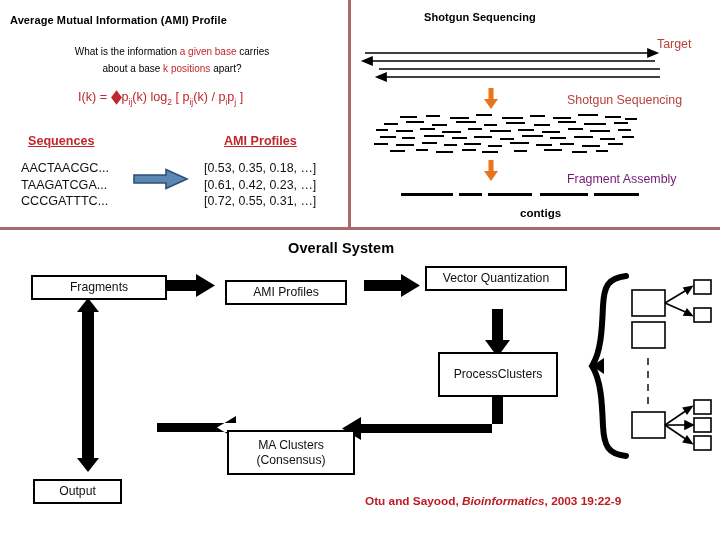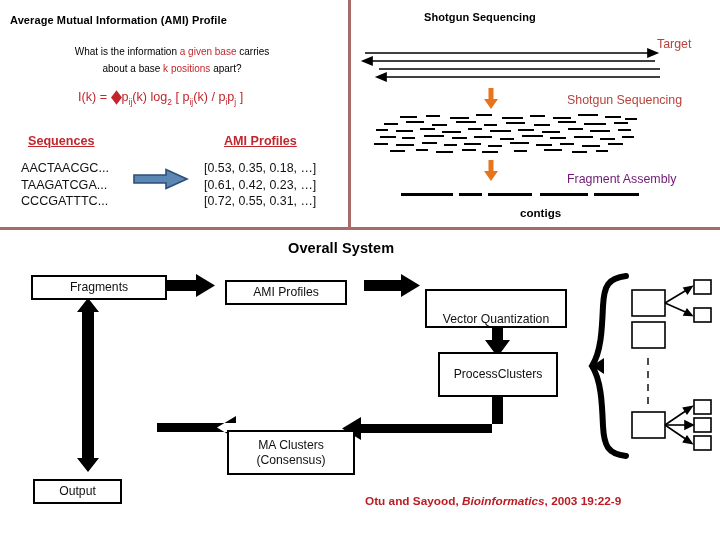--- a/index.html
+++ b/index.html
@@ -222,21 +222,21 @@
 </div>
 
 <div class="abs obox" style="left:31px;top:275px;width:136px;height:25px;">
   <span>Fragments</span>
 </div>
 
 <div class="abs obox" style="left:225px;top:280px;width:122px;height:25px;">
   <span>AMI Profiles</span>
 </div>
 
-<div class="abs obox" style="left:425px;top:289px;width:142px;height:39px;align-items:flex-end;">
+<div class="abs obox" style="left:425px;top:266px;width:142px;height:25px;">
   <span>Vector Quantization</span>
 </div>
 
 <div class="abs obox" style="left:438px;top:352px;width:120px;height:45px;flex-direction:row;">
   <span>Process</span>
   <span>Clusters</span>
 </div>
 
 <div class="abs obox" style="left:227px;top:430px;width:128px;height:45px;flex-direction:column;">
   <span>MA Clusters</span>

